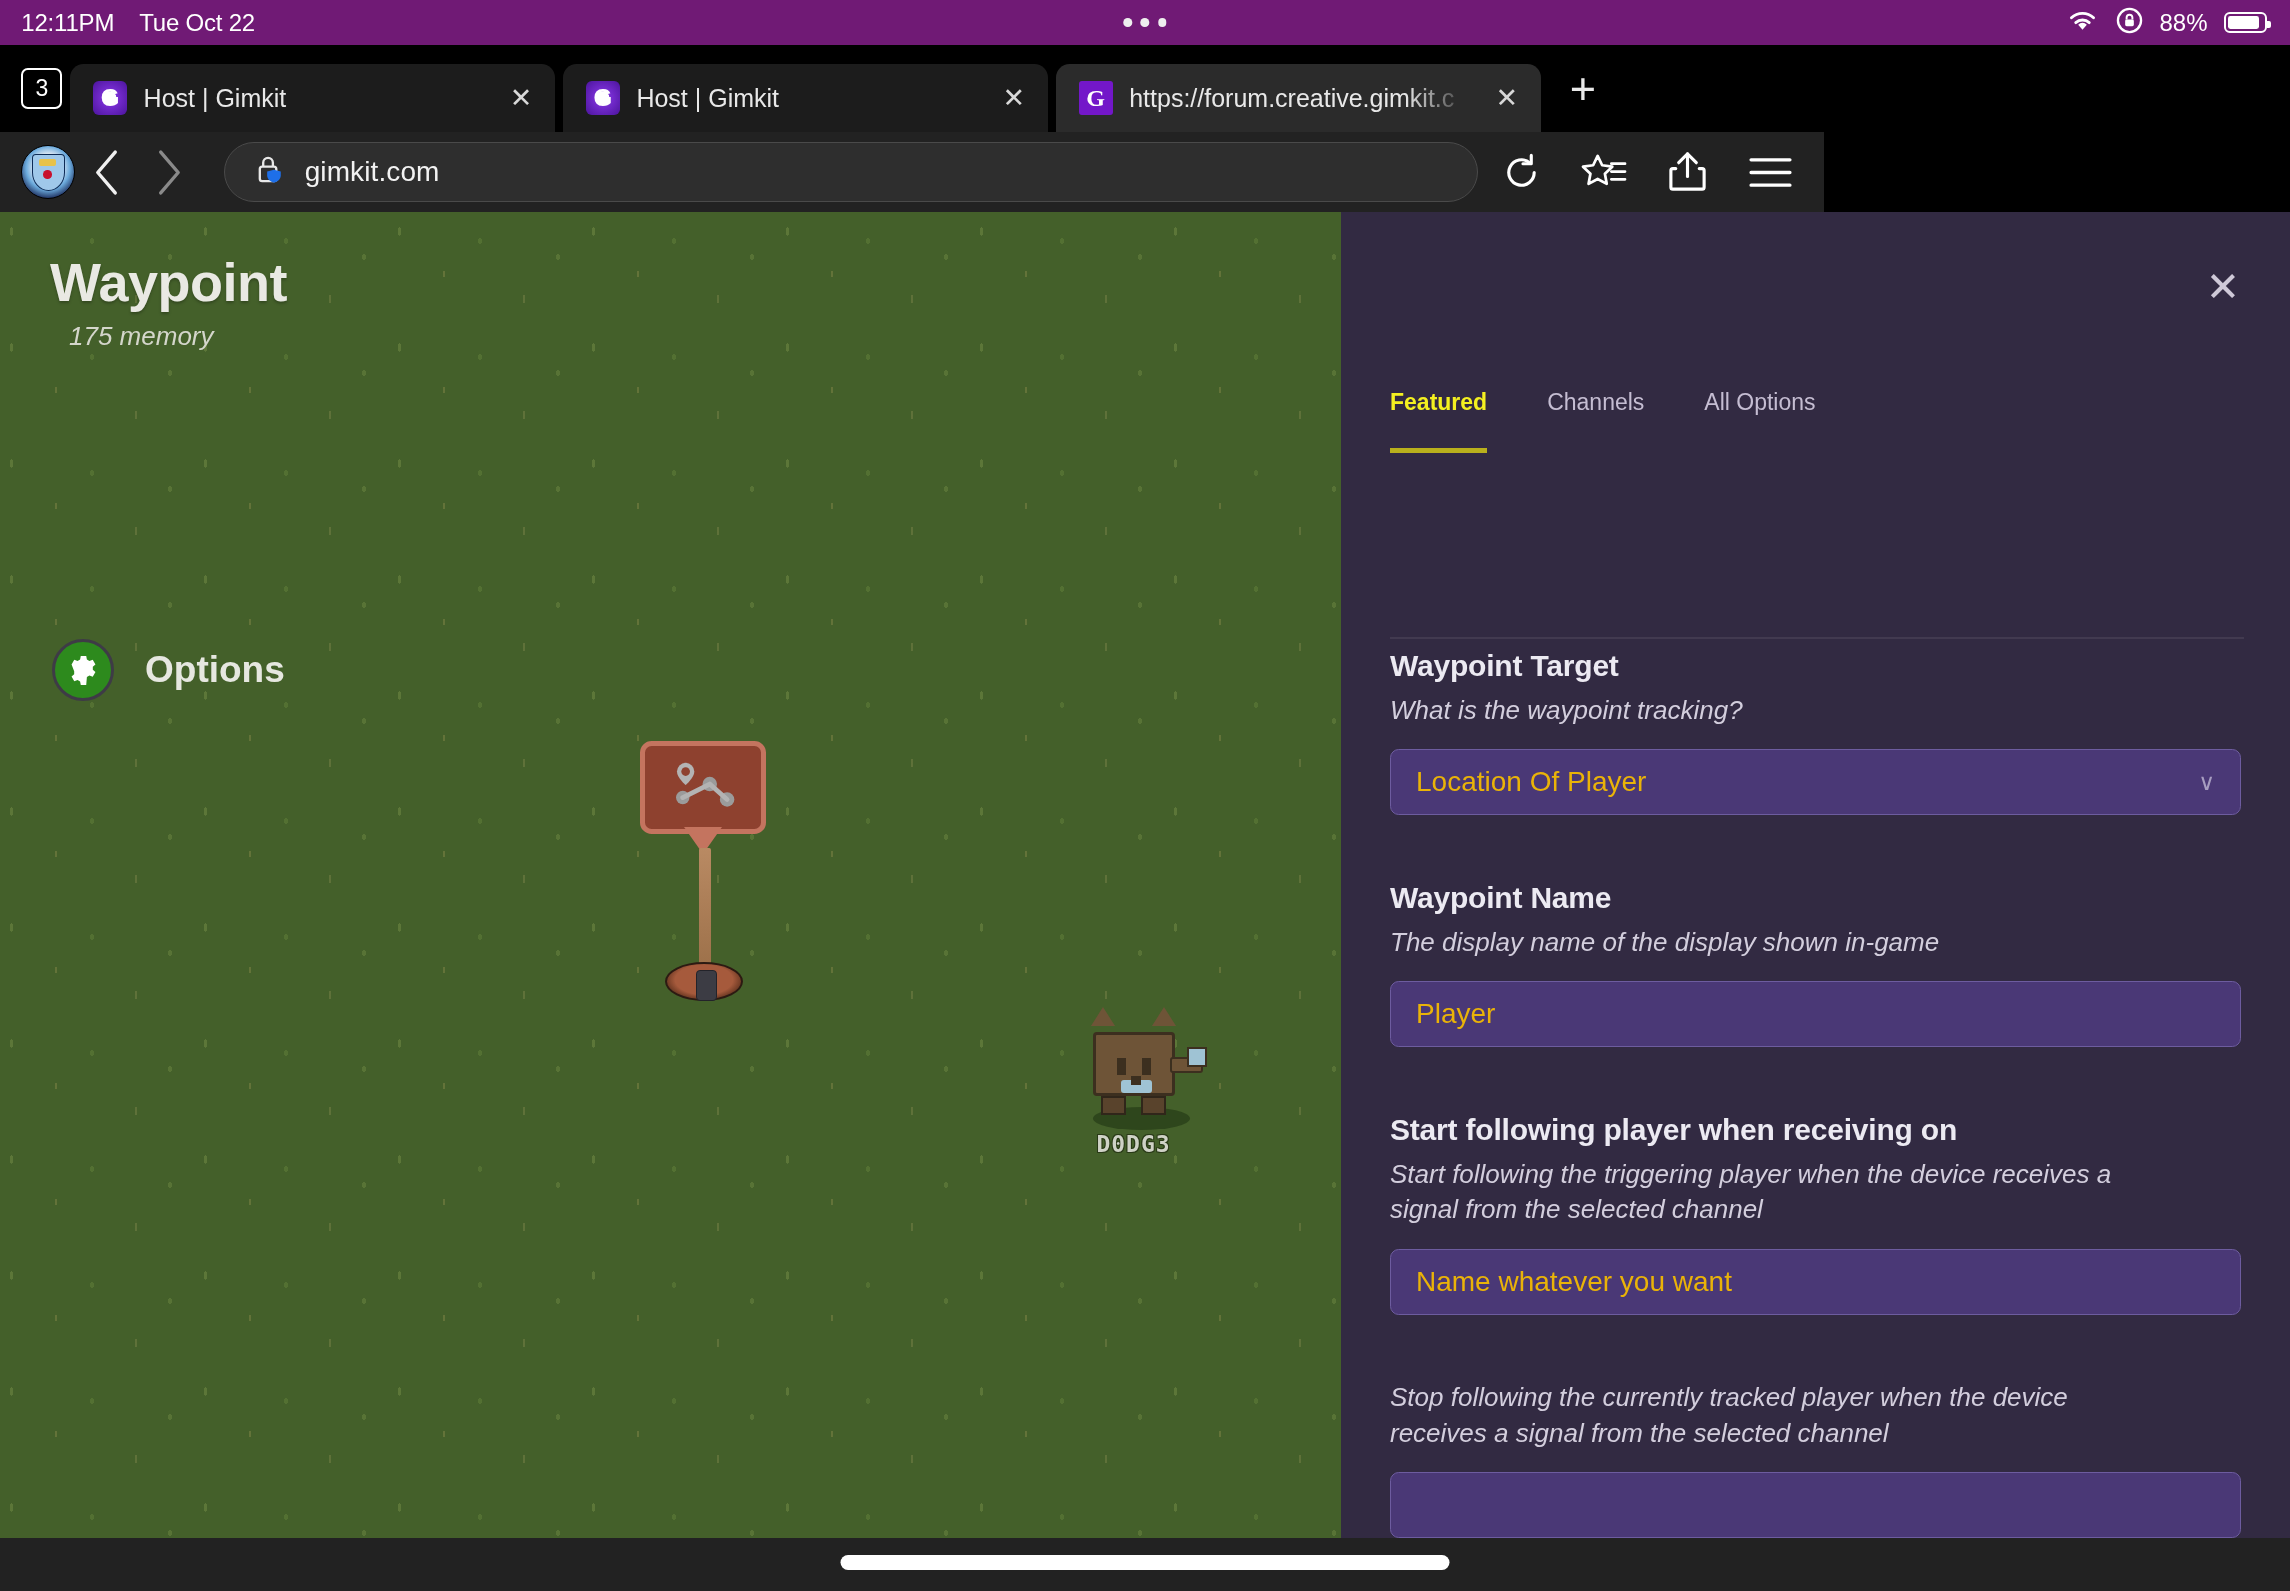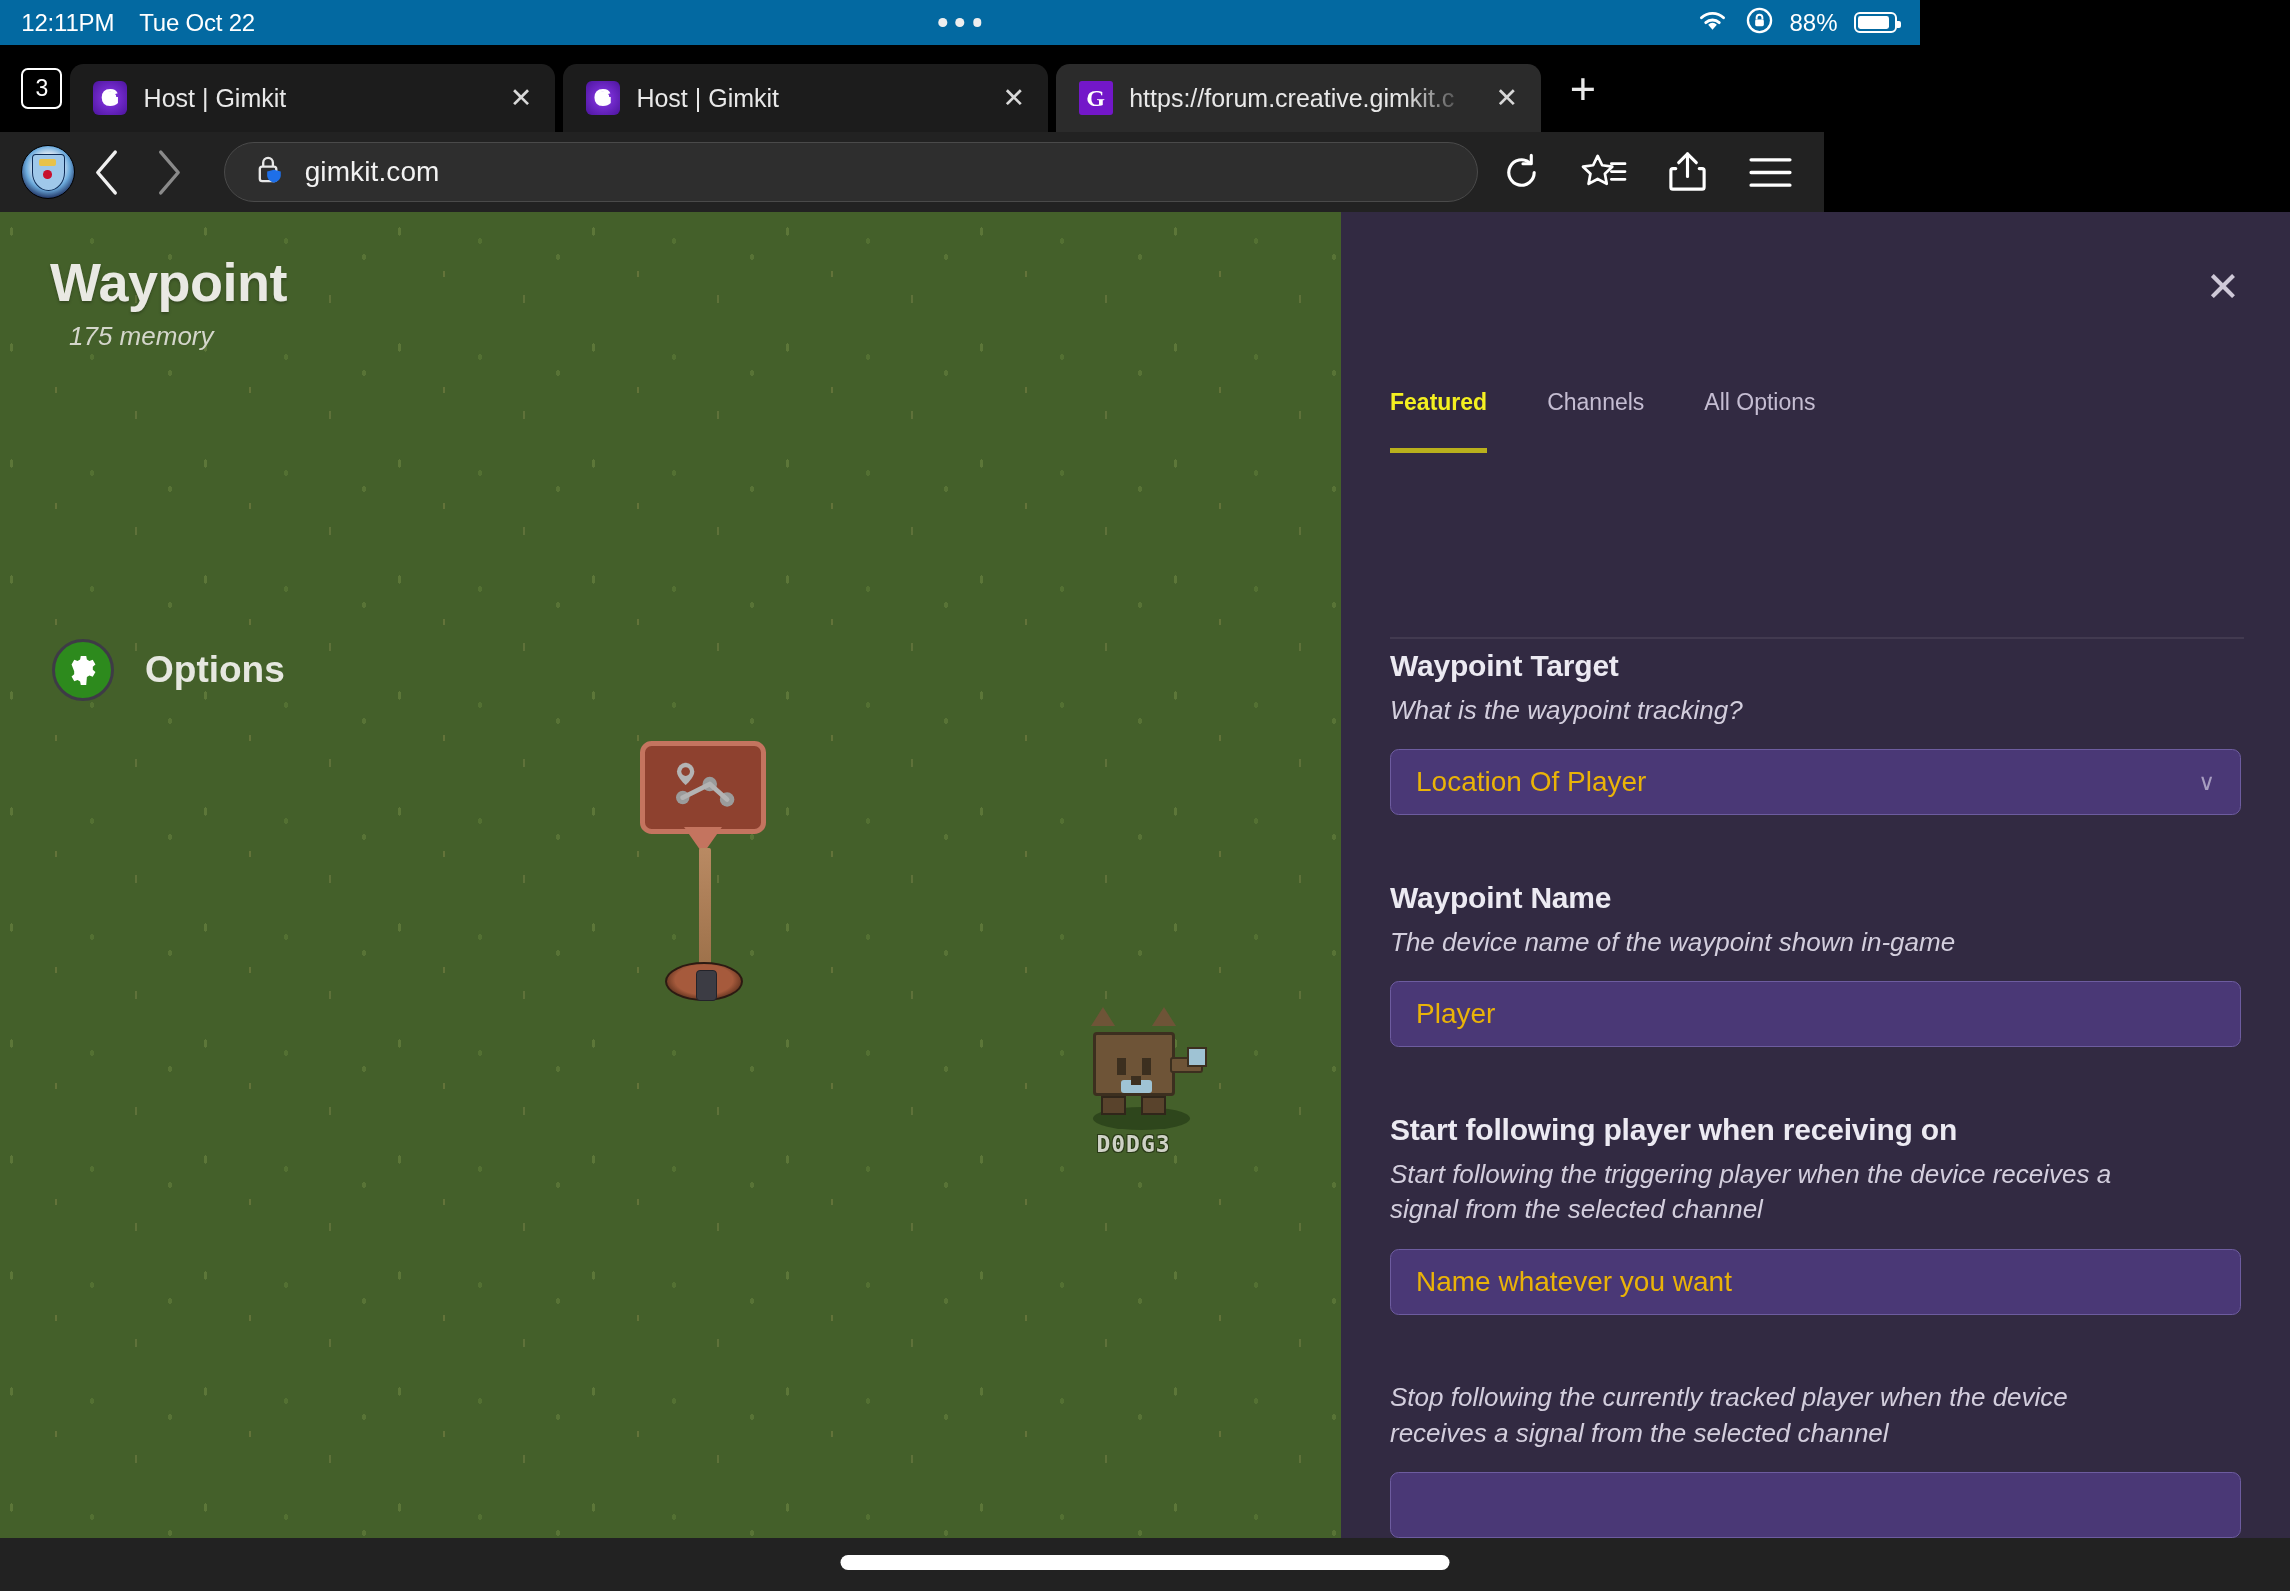--- a/index.html
+++ b/index.html
@@ -6,22 +6,22 @@
   html, body {
     width: 2290px; height: 1591px;
     background: #000;
     font-family: "Liberation Sans", sans-serif;
     overflow: hidden;
   }
 
   
   .statusbar {
     position: absolute; top: 0; left: 0;
-    width: 1920px; height: 45px;
-    background: #0369a1; color: #fff;
+    width: 2290px; height: 45px;
+    background: #701a75; color: #fff;
     display: flex; align-items: center;
   }
   .sb-left { display: flex; align-items: center; gap: 25px; margin-left: 21.3px; }
   .sb-time { font-size: 24px; letter-spacing: -0.2px; }
   .sb-date { font-size: 24px; letter-spacing: -0.2px; }
   .sb-dots { position: absolute; left: 50%; transform: translateX(-50%);
              display: flex; gap: 8.7px; align-items: center; }
   .sb-dots i { width: 8.7px; height: 8.7px; border-radius: 50%; background: #eee; display: block; }
   .sb-right { position: absolute; right: 23px; display: flex; align-items: center; gap: 16.5px; }
   .sb-pct { font-size: 24px; }
@@ -381,21 +381,21 @@
         <div class="f-desc">What is the waypoint tracking?</div>
         <div class="f-input">
           <span class="val">Location Of Player</span>
           <span class="chev">∨</span>
         </div>
       </div>
       <div class="f-gap"></div>
 
       <div class="field">
         <div class="f-label">Waypoint Name</div>
-        <div class="f-desc">The device name of the waypoint shown in-game</div>
+        <div class="f-desc">The display name of the display shown in-game</div>
         <div class="f-input">
           <span class="val">Player</span>
         </div>
       </div>
       <div class="f-gap"></div>
 
       <div class="field">
         <div class="f-label">Start following player when receiving on</div>
         <div class="f-desc">Start following the triggering player when the device receives a signal from the selected channel</div>
         <div class="f-input">

